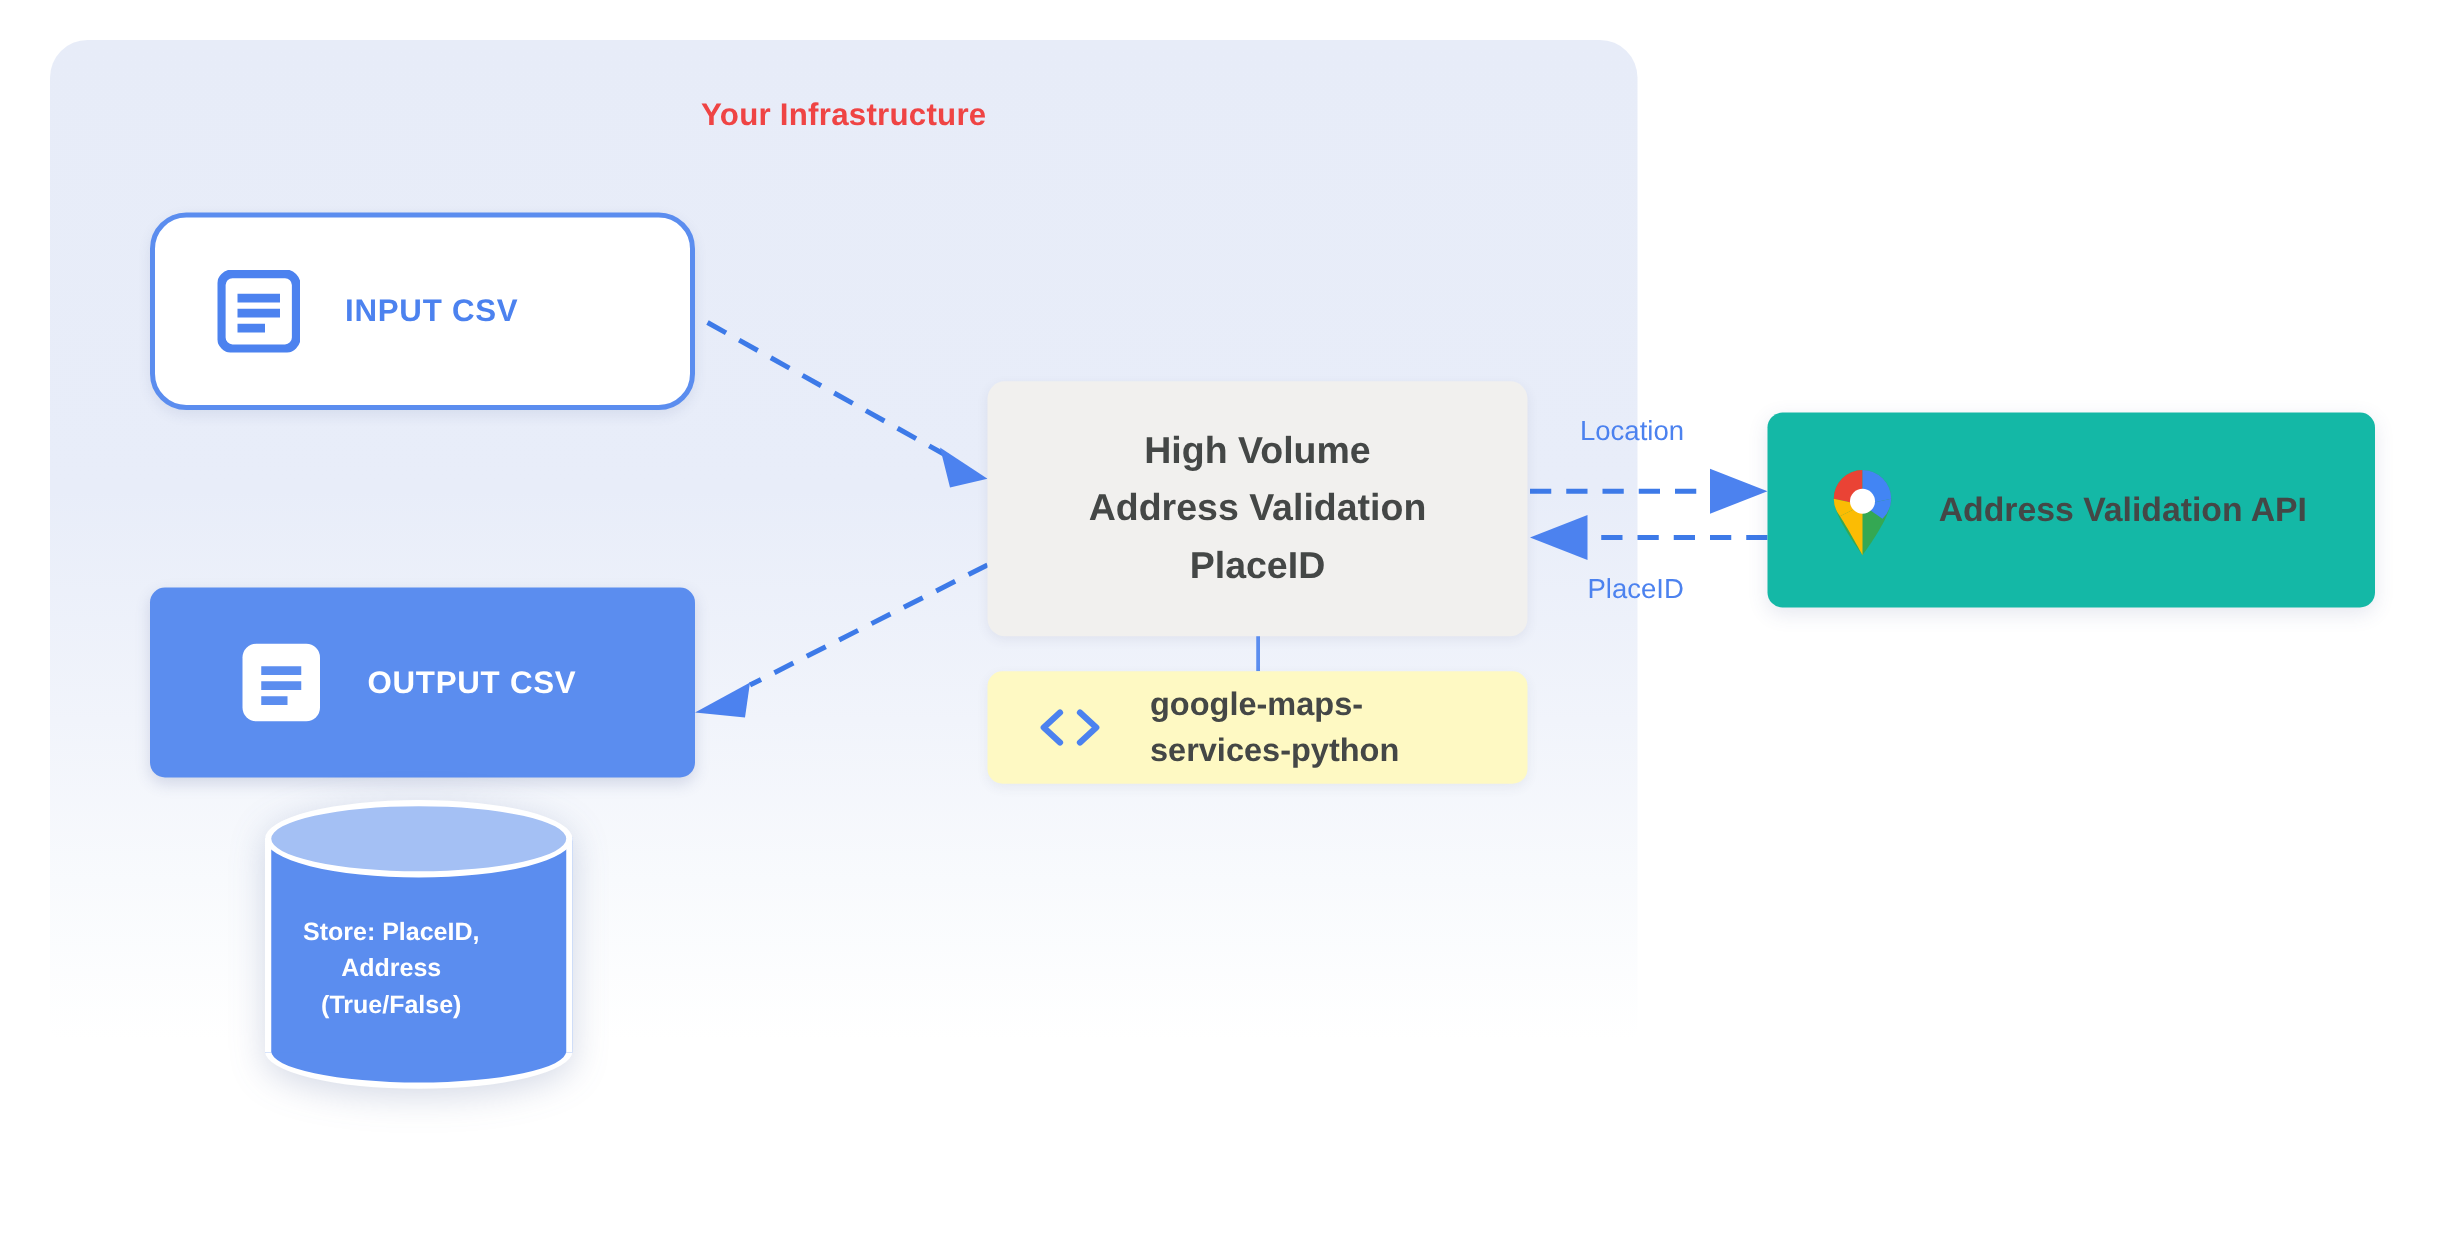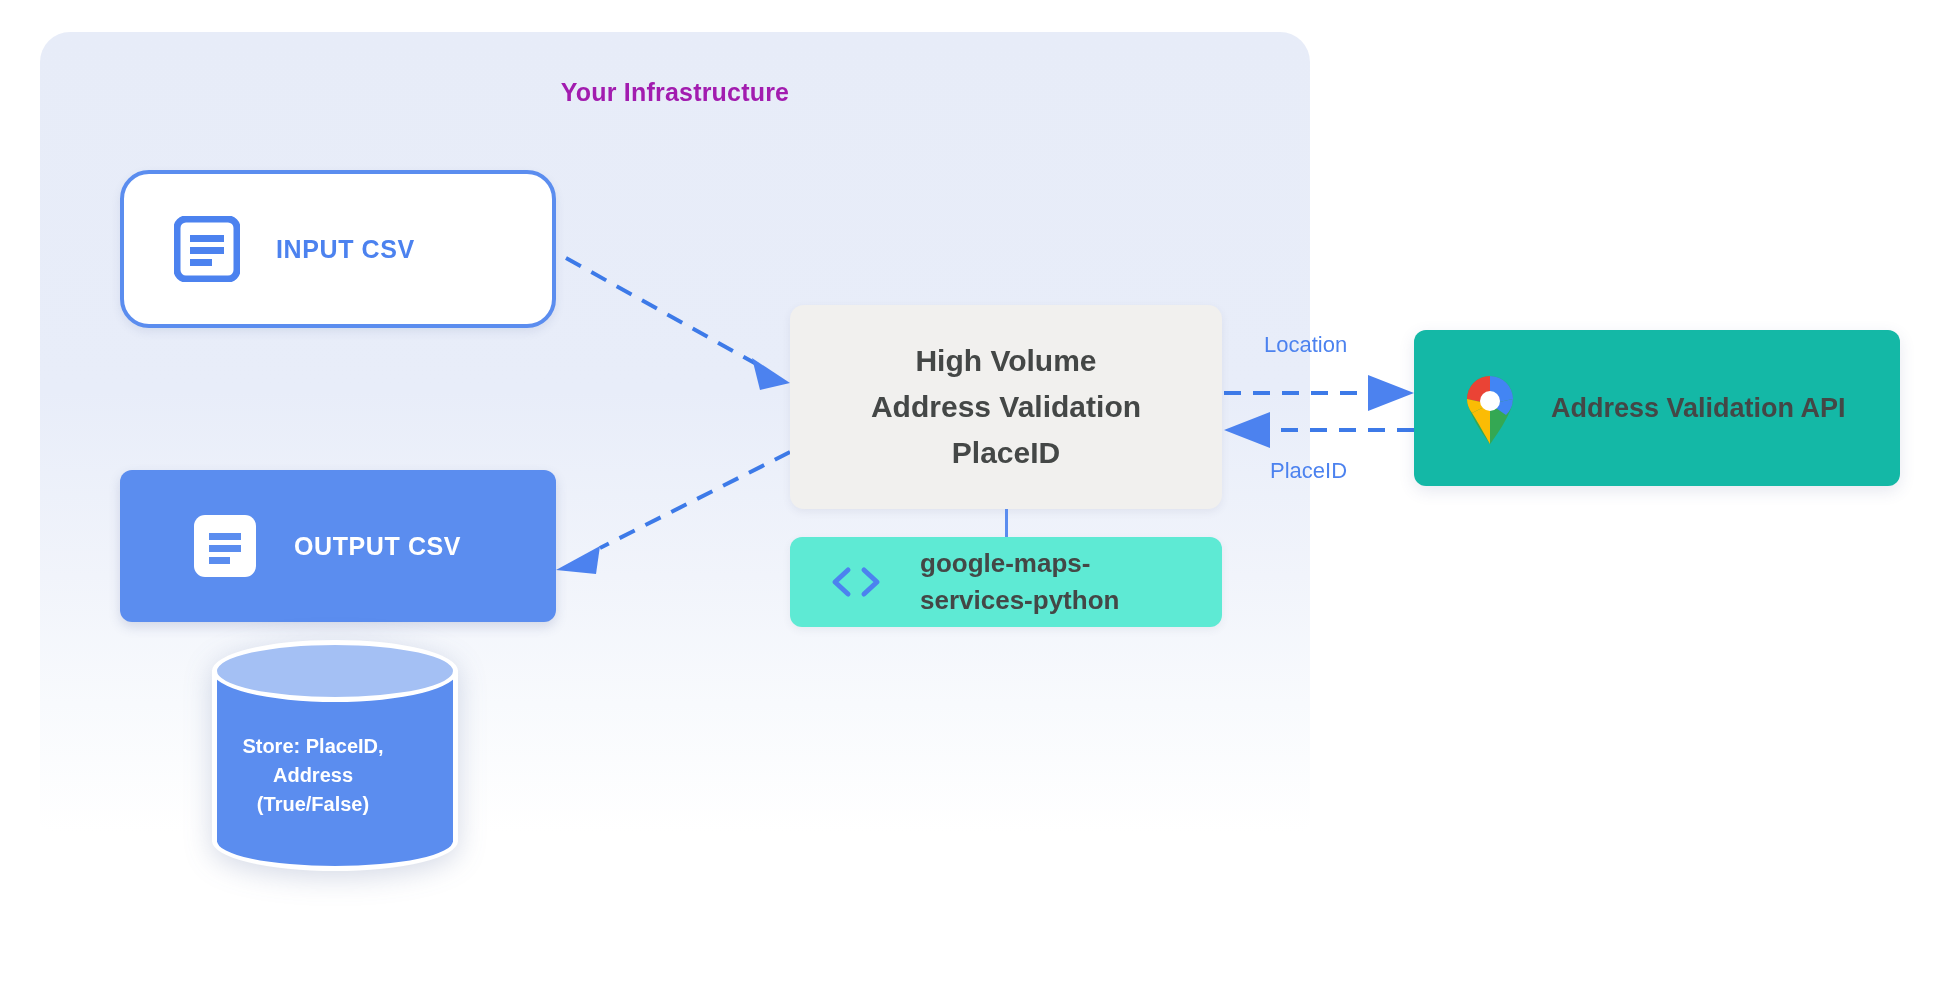--- a/index.html
+++ b/index.html
@@ -24,21 +24,21 @@
         #f8fafd 84%,
         #ffffff 100%);
   }
   #infra-title {
     position: absolute;
     left: 40px; top: 78px;
     width: 1270px;
     text-align: center;
     font-size: 25px;
     font-weight: bold;
-    color: #a21caf;
+    color: #ef4444;
     letter-spacing: 0.2px;
   }
 
   
   .node { position: absolute; display: flex; align-items: center; }
 
   
   #input-csv {
     left: 120px; top: 170px; width: 436px; height: 158px;
     background: #ffffff;
@@ -115,21 +115,21 @@
     color: #444746; line-height: 46px;
   }
   #connector {
     position: absolute;
     left: 1005px; top: 509px; width: 3px; height: 28px;
     background: #5b8def;
   }
   #library-box {
     position: absolute;
     left: 790px; top: 537px; width: 432px; height: 90px;
-    background: #5eead4;
+    background: #fef9c3;
     border-radius: 12px;
     display: flex; align-items: center;
     padding-left: 38px;
     box-shadow: 0 3px 9px rgba(60,70,100,0.07);
   }
   #library-box .label {
     font-size: 26px; font-weight: bold; color: #444746;
     line-height: 37px; margin-left: 36px;
   }
   .code-icon { width: 56px; height: 40px; flex: 0 0 56px; }

